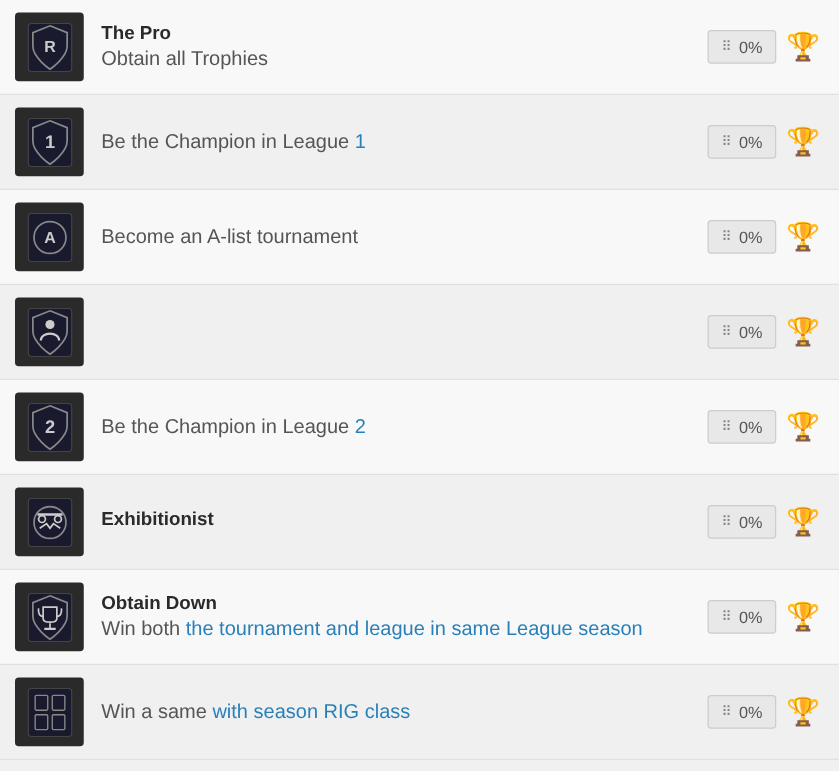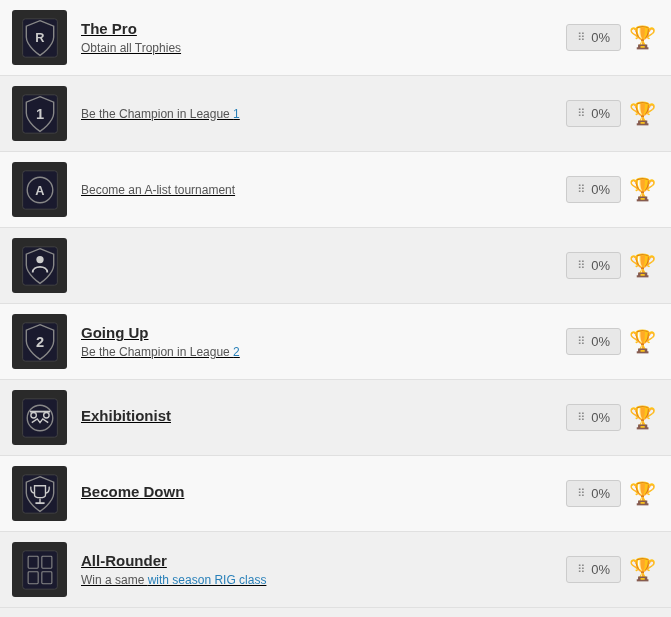--- a/index.html
+++ b/index.html
@@ -35,30 +35,29 @@
       align-items: center;
       justify-content: center;
       margin-right: 14px;
     }
     .achievement-icon svg {
       width: 42px;
       height: 42px;
     }
     .achievement-info {
       flex: 1;
-      text-decoration: underline;
     }
     .achievement-title {
       font-size: 15px;
       font-weight: bold;
       color: #2a2a2a;
       margin-bottom: 4px;
     }
     .achievement-desc {
-      font-size: 12px;
+      font-size: 16px;
       color: #555;
     }
     .achievement-desc .highlight-blue {
       color: #2980b9;
     }
     .achievement-desc .highlight-orange {
       color: #e67e22;
     }
     .achievement-right {
       display: flex;
@@ -175,21 +174,20 @@
   </div>
     <div class="achievement-item">
     <div class="achievement-icon">
       <svg viewBox="0 0 42 46" xmlns="http://www.w3.org/2000/svg">
       <rect x="2" y="2" width="38" height="42" rx="3" fill="#1a1a2e" stroke="#444" stroke-width="1"></rect>
       <path d="M21 4 L36 10 L36 22 C36 32 21 42 21 42 C21 42 6 32 6 22 L6 10 Z" fill="none" stroke="#888" stroke-width="1.5"></path>
       <text x="21" y="28" text-anchor="middle" fill="#ccc" font-size="16" font-weight="bold" font-family="Arial">2</text>
     </svg>
     </div>
     <div class="achievement-info">
-      <div class="achievement-title">Going Up</div>
       <div class="achievement-desc"><span>Be the Champion in League </span><span class="highlight-blue">2</span></div>
     </div>
     <div class="achievement-right">
       <button class="progress-btn">
         <span class="dots-icon">⠿</span>
         <span>0%</span>
       </button>
       <span class="trophy-icon trophy-silver">🏆</span>
     </div>
   </div>
@@ -221,42 +219,42 @@
       <rect x="2" y="2" width="38" height="42" rx="3" fill="#1a1a2e" stroke="#444" stroke-width="1"></rect>
       <path d="M21 4 L36 10 L36 22 C36 32 21 42 21 42 C21 42 6 32 6 22 L6 10 Z" fill="none" stroke="#888" stroke-width="1.5"></path>
       <path d="M15 14 L15 24 C15 28 27 28 27 24 L27 14 Z" fill="none" stroke="#ccc" stroke-width="1.5"></path>
       <path d="M11 15 C11 15 10 22 15 22" fill="none" stroke="#ccc" stroke-width="1.5"></path>
       <path d="M31 15 C31 15 32 22 27 22" fill="none" stroke="#ccc" stroke-width="1.5"></path>
       <line x1="21" y1="28" x2="21" y2="33" stroke="#ccc" stroke-width="1.5"></line>
       <line x1="16" y1="33" x2="26" y2="33" stroke="#ccc" stroke-width="2"></line>
     </svg>
     </div>
     <div class="achievement-info">
-      <div class="achievement-title">Become Down</div>
+      <div class="achievement-title">Obtain Down</div>
+      <div class="achievement-desc"><span>Win both </span><span class="highlight-blue">the tournament and league in same League season</span></div>
     </div>
     <div class="achievement-right">
       <button class="progress-btn">
         <span class="dots-icon">⠿</span>
         <span>0%</span>
       </button>
       <span class="trophy-icon trophy-gold">🏆</span>
     </div>
   </div>
     <div class="achievement-item">
     <div class="achievement-icon">
       <svg viewBox="0 0 42 46" xmlns="http://www.w3.org/2000/svg">
       <rect x="2" y="2" width="38" height="42" rx="3" fill="#1a1a2e" stroke="#444" stroke-width="1"></rect>
       <rect x="8" y="8" width="11" height="13" rx="1" fill="none" stroke="#888" stroke-width="1.2"></rect>
       <rect x="23" y="8" width="11" height="13" rx="1" fill="none" stroke="#888" stroke-width="1.2"></rect>
       <rect x="8" y="25" width="11" height="13" rx="1" fill="none" stroke="#888" stroke-width="1.2"></rect>
       <rect x="23" y="25" width="11" height="13" rx="1" fill="none" stroke="#888" stroke-width="1.2"></rect>
     </svg>
     </div>
     <div class="achievement-info">
-      <div class="achievement-title">All-Rounder</div>
       <div class="achievement-desc"><span>Win a same </span><span class="highlight-blue">with season RIG class</span></div>
     </div>
     <div class="achievement-right">
       <button class="progress-btn">
         <span class="dots-icon">⠿</span>
         <span>0%</span>
       </button>
       <span class="trophy-icon trophy-silver">🏆</span>
     </div>
   </div>

